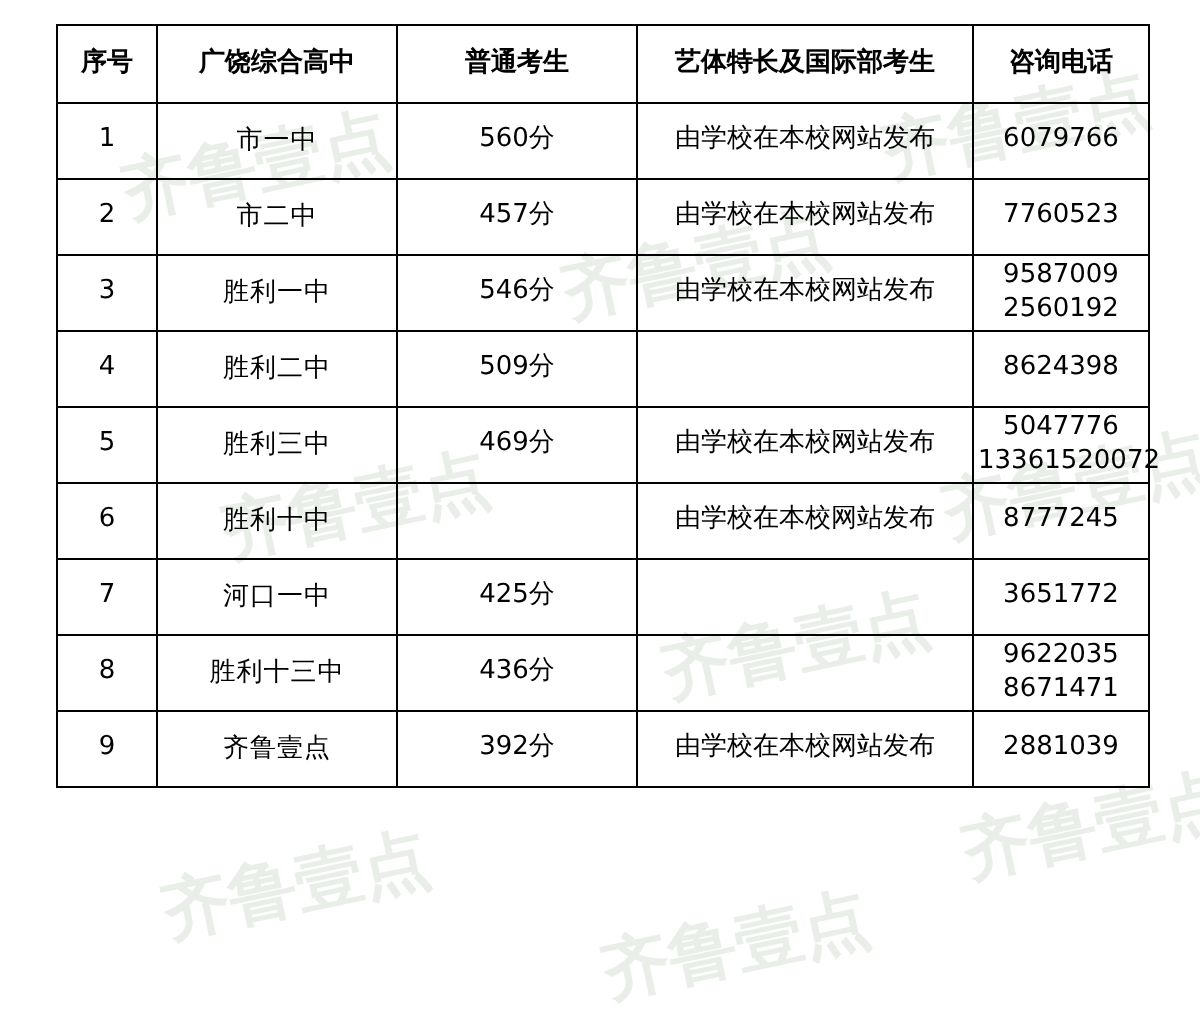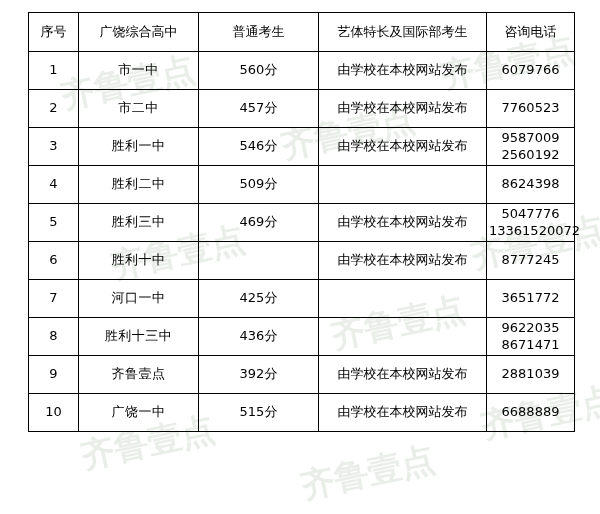--- a/index.html
+++ b/index.html
@@ -48,21 +48,21 @@
   table.grade-table td {
     border: 1px solid #000000;
     text-align: center;
     vertical-align: middle;
     color: #000000;
     padding: 0 2px;
     line-height: 1.25;
   }
   table.grade-table th {
     font-size: 13px;
-    font-weight: normal;
+    font-weight: bold;
     height: 38px;
   }
   table.grade-table td {
     font-size: 13px;
     font-weight: normal;
     height: 37px;
   }
   td.col-index { font-size: 12px; }
   td.col-school { font-weight: bold; font-size: 13.5px; letter-spacing: 0.5px; font-family: Liberation Serif, serif; }
   td.col-score { font-size: 13px; }
@@ -188,25 +188,16 @@
         </tr>
         <tr>
           <td class="col-index">9</td>
           <td class="col-school">齐鲁壹点</td>
           <td class="col-score">392分</td>
           <td class="col-art">由学校在本校网站发布</td>
           <td class="col-phone">
             <span class="multiline">2881039</span>
           </td>
         </tr>
-        <tr>
-          <td class="col-index">10</td>
-          <td class="col-school">广饶一中</td>
-          <td class="col-score">515分</td>
-          <td class="col-art">由学校在本校网站发布</td>
-          <td class="col-phone">
-            <span class="multiline">6688889</span>
-          </td>
-        </tr>
       </tbody>
   </table>
 
 </div>
 
 </body></html>

